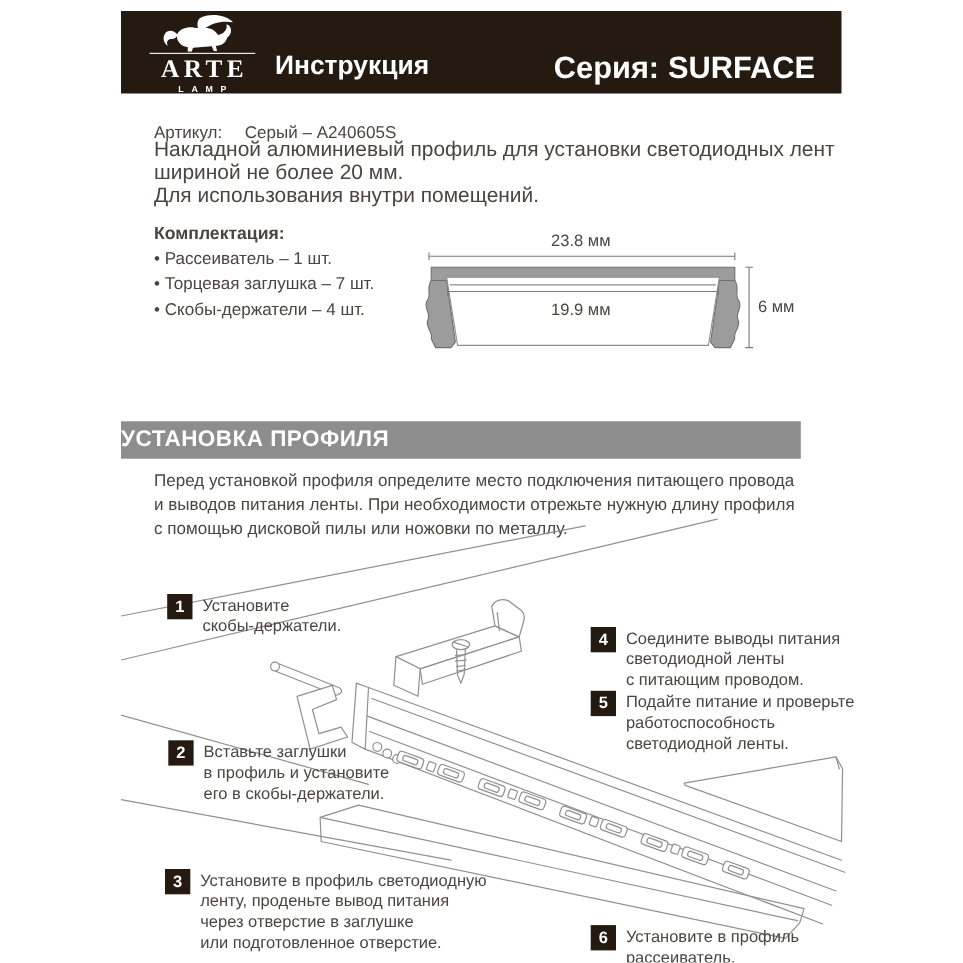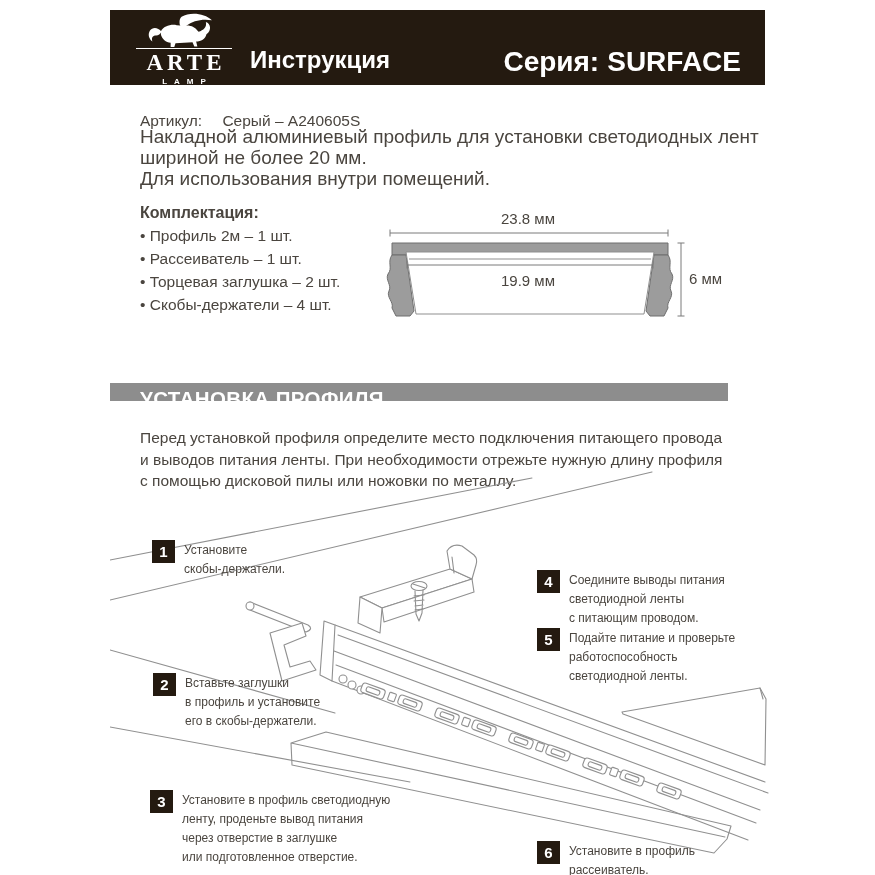--- a/index.html
+++ b/index.html
@@ -26,33 +26,33 @@
 
   
   .package{position:absolute;left:140px;top:201px;font-size:15.5px;line-height:23px;}
   .package .title{font-weight:bold;font-size:16px;margin-bottom:0;}
 
   
   .diagram{position:absolute;left:385px;top:205px;}
   .diagram text{font-family:"Liberation Sans",sans-serif;font-size:15px;fill:#4a453f;stroke:none;}
 
   
-  .banner{position:absolute;left:110px;top:383px;width:618px;height:18px;background:#8d8d8d;
-          color:#fff;font-weight:bold;font-size:20.5px;line-height:31px;padding-left:30px;
+  .banner{position:absolute;left:110px;top:383px;width:618px;height:34px;background:#8d8d8d;
+          color:#fff;font-weight:bold;font-size:20.5px;line-height:31px;
           box-sizing:border-box;letter-spacing:.4px;}
   .intro{position:absolute;left:140px;top:427px;font-size:15.5px;line-height:21.5px;}
 
   
   .illu{position:absolute;left:110px;top:455px;}
 
   
   .step{position:absolute;display:flex;align-items:flex-start;}
   .badge{width:23px;height:23px;background:#241a10;color:#fff;font-weight:bold;font-size:15px;
          display:flex;align-items:center;justify-content:center;flex:0 0 23px;}
-  .step-text{margin-left:9px;font-size:12px;line-height:19px;white-space:pre-line;padding-top:1px;}
+  .step-text{margin-left:9px;font-size:15px;line-height:19px;white-space:pre-line;padding-top:1px;}
   #step1{left:152px;top:540px;} #step2{left:153px;top:673px;} #step3{left:150px;top:790px;}
   #step4{left:537px;top:570px;} #step5{left:537px;top:628px;} #step6{left:537px;top:841px;}
 </style>
 </head>
 <body>
 
 <div class="page">
 
   <header class="header">
     <div class="logo">
@@ -78,23 +78,22 @@
   </div>
 
   <div class="desc">
     <div>Накладной алюминиевый профиль для установки светодиодных лент</div>
     <div>шириной не более 20 мм.</div>
     <div>Для использования внутри помещений.</div>
   </div>
 
   <div class="package">
     <div class="title">Комплектация:</div>
-    <div>• Профиль 2м – 1 шт.</div>
     <div>• Рассеиватель – 1 шт.</div>
-    <div>• Торцевая заглушка – 2 шт.</div>
+    <div>• Торцевая заглушка – 7 шт.</div>
     <div>• Скобы-держатели – 4 шт.</div>
   </div>
 
   <svg class="diagram" width="345" height="120" viewBox="0 0 345 120">
     <text x="143" y="19" text-anchor="middle">23.8 мм</text>
     <path d="M5,28 L283,28 M5,24.5 L5,31.5 M283,24.5 L283,31.5" stroke="#7a7a7a" fill="none"></path>
     <g stroke="#6f6f6f" fill="#9c9c9c">
       <path d="M7,38 L283,38 L283,50 L7,50 Z"></path>
       <path d="M7,50 C2,57 8,63 3,69 C0,75 7,80 4,86 C1,92 9,97 7,103 L11,111 L25,111 L29,106 L21,50 Z"></path>
       <path d="M283,50 C288,57 282,63 287,69 C290,75 283,80 286,86 C289,92 281,97 283,103 L279,111 L265,111 L261,106 L269,50 Z"></path>

